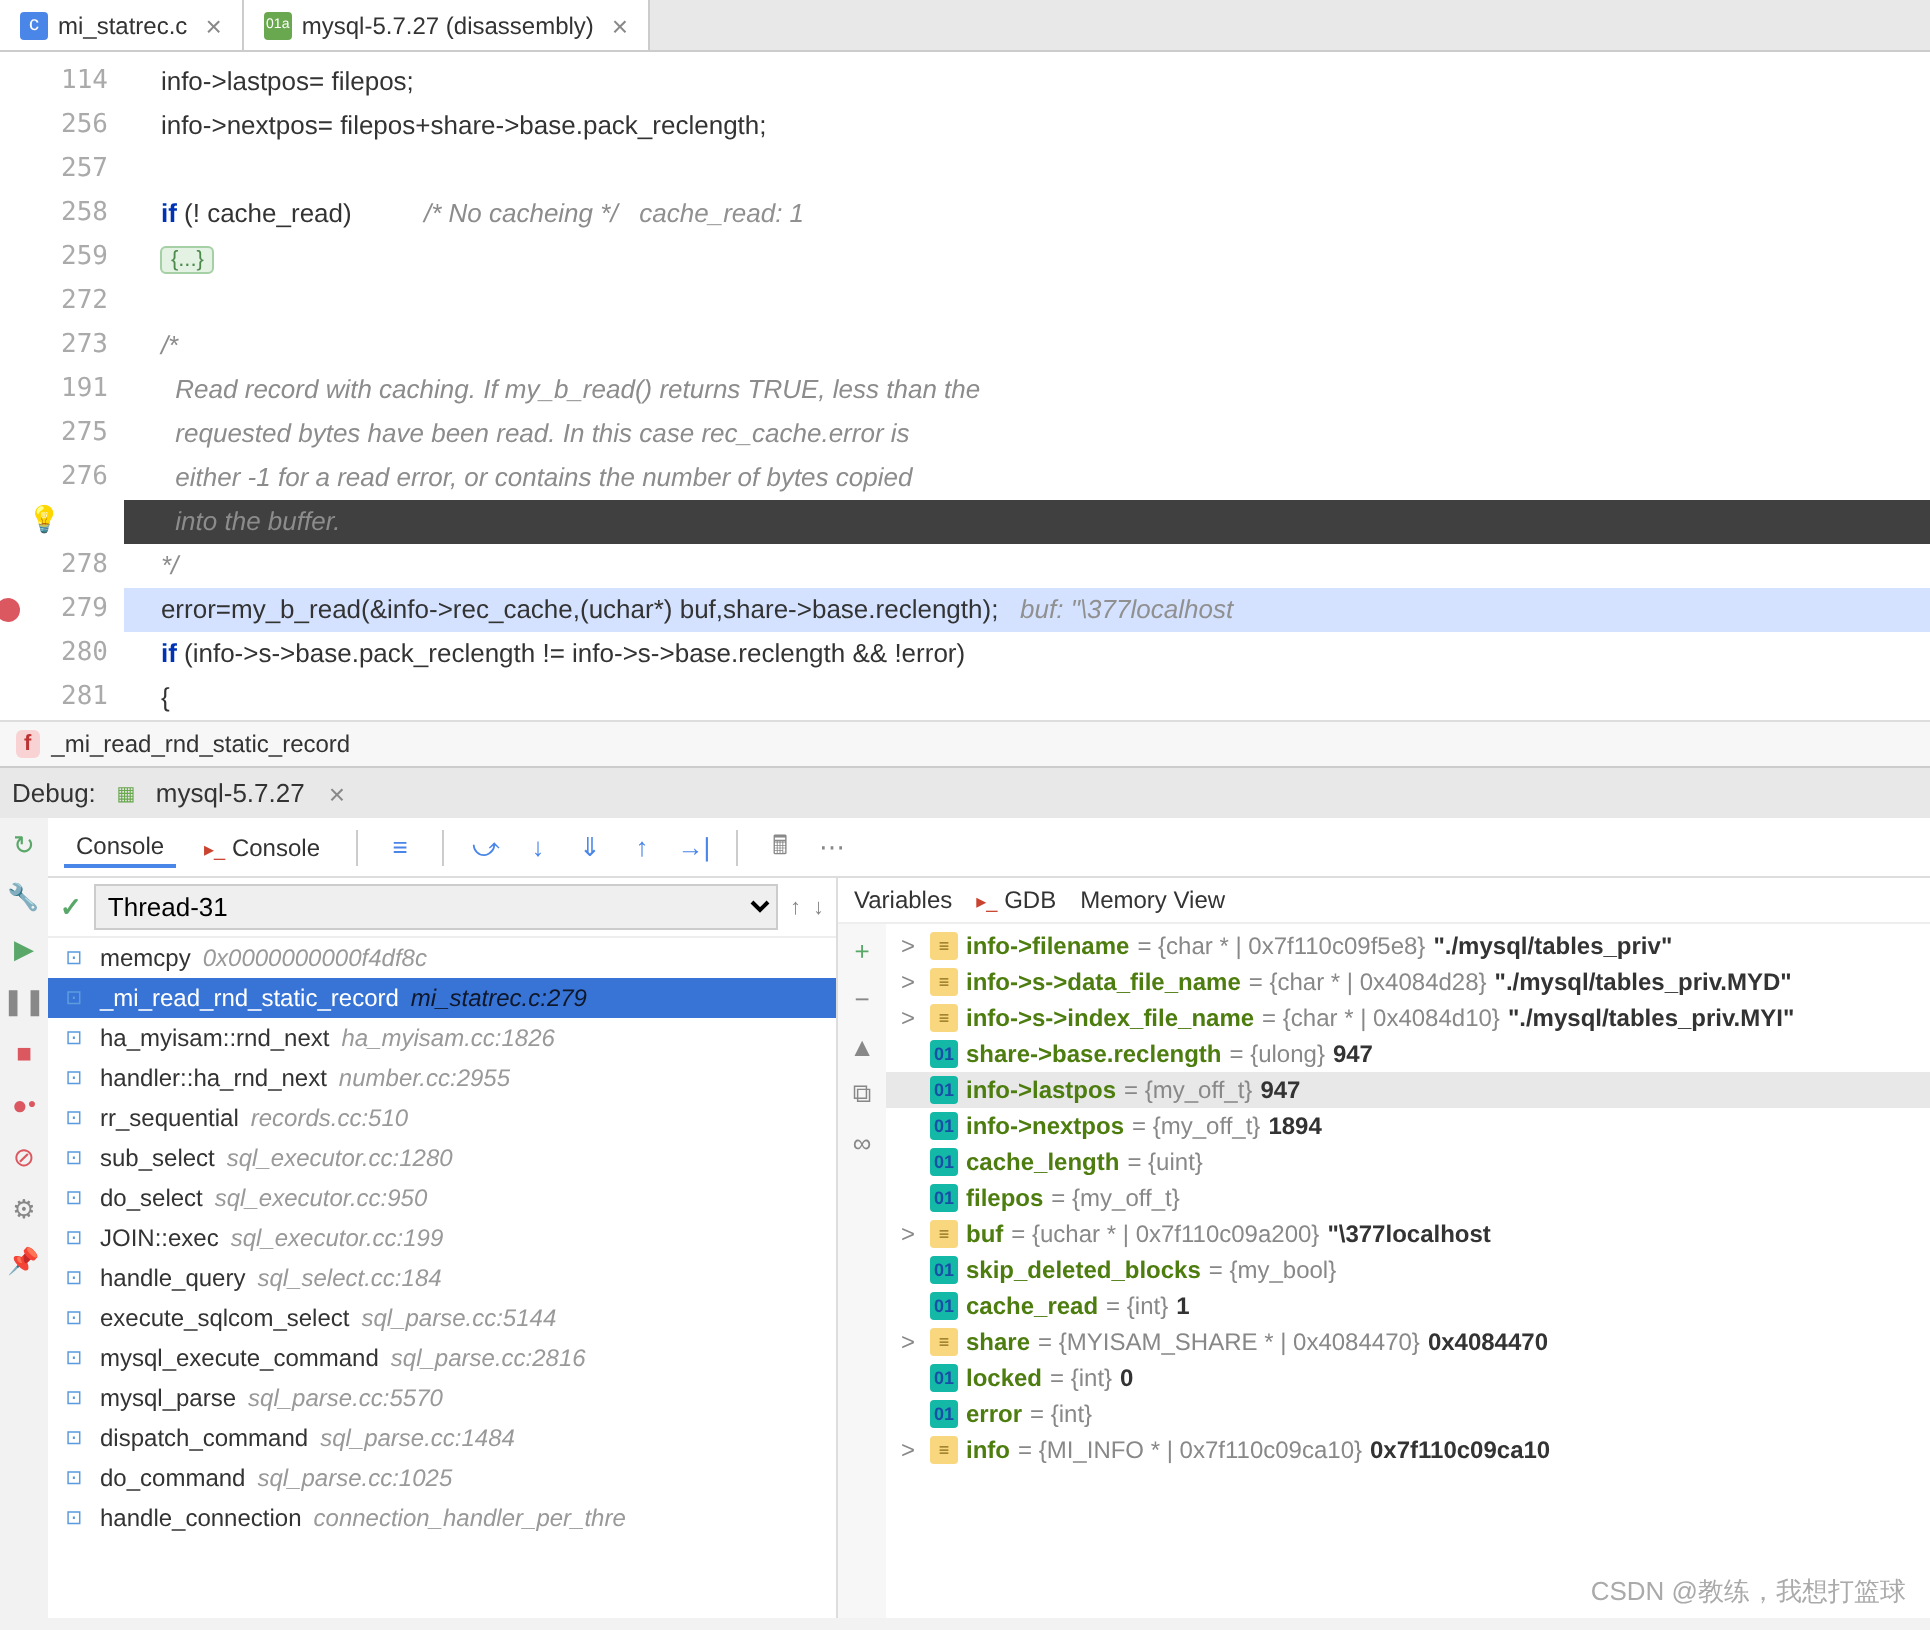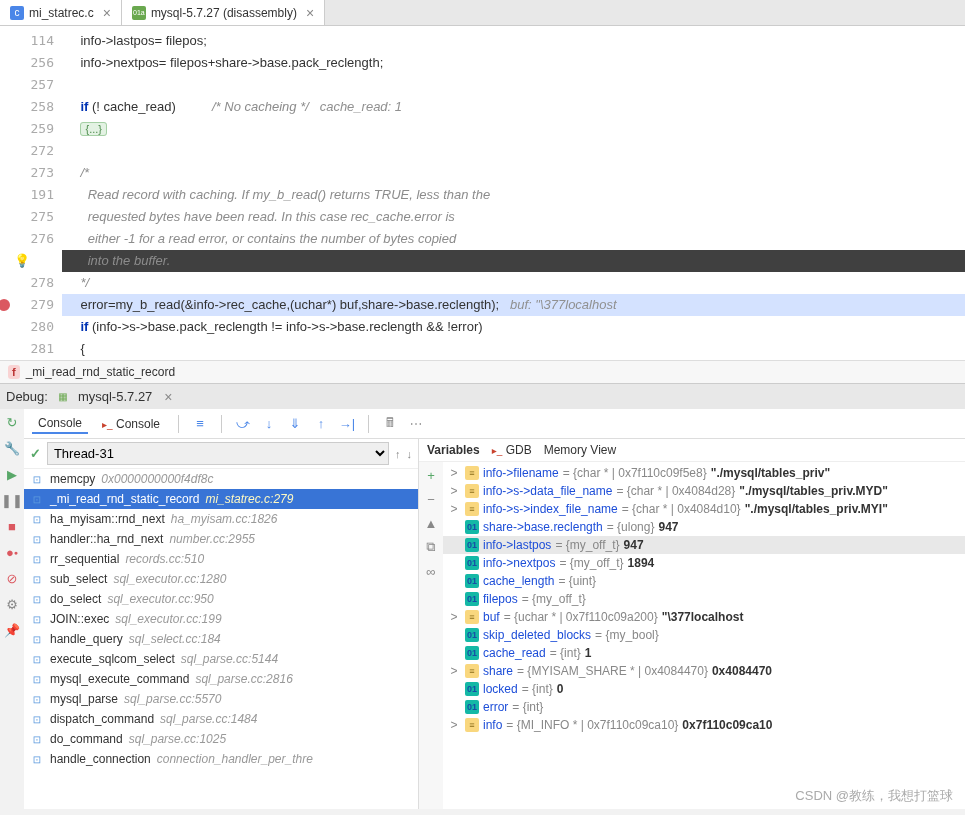--- a/index.html
+++ b/index.html
@@ -37,35 +37,35 @@
 .tb-ico{width:18px;height:18px;display:flex;align-items:center;justify-content:center;cursor:pointer;font-size:13px}
 .panels{display:flex;flex:1;overflow:hidden}
 .frames{width:395px;border-right:1px solid #ddd;display:flex;flex-direction:column}
 .panel-hdr{padding:4px 8px;font-size:12px;color:#555;border-bottom:1px solid #eee}
 .thread-sel{display:flex;align-items:center;padding:3px 6px;gap:6px;border-bottom:1px solid #eee}
 .thread-sel select{flex:1;border:1px solid #ccc;padding:2px;font-size:13px}
 .chk{color:#59a869;font-weight:bold}
 .frame-list{flex:1;overflow-y:auto}
 .frame{display:flex;align-items:center;gap:6px;padding:3px 6px;font-size:12px;cursor:pointer}
 .frame.sel{background:#3874d6;color:#fff}
-.frame.sel .loc{color:#fef9c3}
+.frame.sel .loc{color:#0f172a}
 .frame-ico{width:14px;height:14px;display:inline-flex;align-items:center;justify-content:center;font-size:10px;color:#5e9bde}
 .loc{color:#999;font-style:italic}
 .vars{flex:1;display:flex;flex-direction:column}
 .var-toolbar{display:flex;gap:12px;padding:4px 8px;border-bottom:1px solid #eee;font-size:12px}
 .var-side{width:24px;background:#f7f7f7;display:flex;flex-direction:column;align-items:center;padding:4px 0;gap:6px}
 .var-wrap{display:flex;flex:1;overflow:hidden}
 .var-list{flex:1;overflow-y:auto;padding:2px 0}
 .var{display:flex;align-items:center;gap:4px;padding:2px 4px;font-size:12px}
 .var.sel{background:#e8e8e8}
 .expand{width:14px;color:#888;text-align:center}
 .vicon{width:14px;height:14px;display:inline-flex;align-items:center;justify-content:center;font-size:9px;border-radius:2px;font-weight:bold}
 .vicon.y{background:#f9d77e;color:#8a6d1b}
 .vicon.b{background:#14b8a6;color:#174ea6}
-.vname{color:#1d4ed8;font-weight:400}
+.vname{color:#4d7c0f;font-weight:700}
 .vtype{color:#888}
 .vval{color:#333;font-weight:bold}
 .wm{position:absolute;right:12px;bottom:10px;color:#aaa;font-size:13px}
 .arrow{font-size:11px;color:#888}
 </style>
 </head>
 <body>
 
 <div class="tabs">
   <div class="tab active">
@@ -227,21 +227,21 @@
             <div class="frame">
               <span class="frame-ico">⊡</span>
               <span>handle_connection</span> 
               <span class="loc">connection_handler_per_thre</span>
             </div>
           </div>
       </div>
 
       <div class="vars">
         <div class="var-toolbar">
-          <span style="font-weight:700">Variables</span>
+          <span style="font-weight:400">Variables</span>
           <span><span style="color:#c9432f;font-size:10px">▸_</span> <span>GDB</span></span>
           <span>Memory View</span>
         </div>
         <div class="var-wrap">
           <div class="var-side">
             <span class="tb-ico" style="color:#59a869">+</span>
             <span class="tb-ico" style="color:#888">−</span>
             <span class="tb-ico" style="color:#888">▲</span>
             <span class="tb-ico" style="color:#888">⧉</span>
             <span class="tb-ico" style="color:#888">∞</span>

